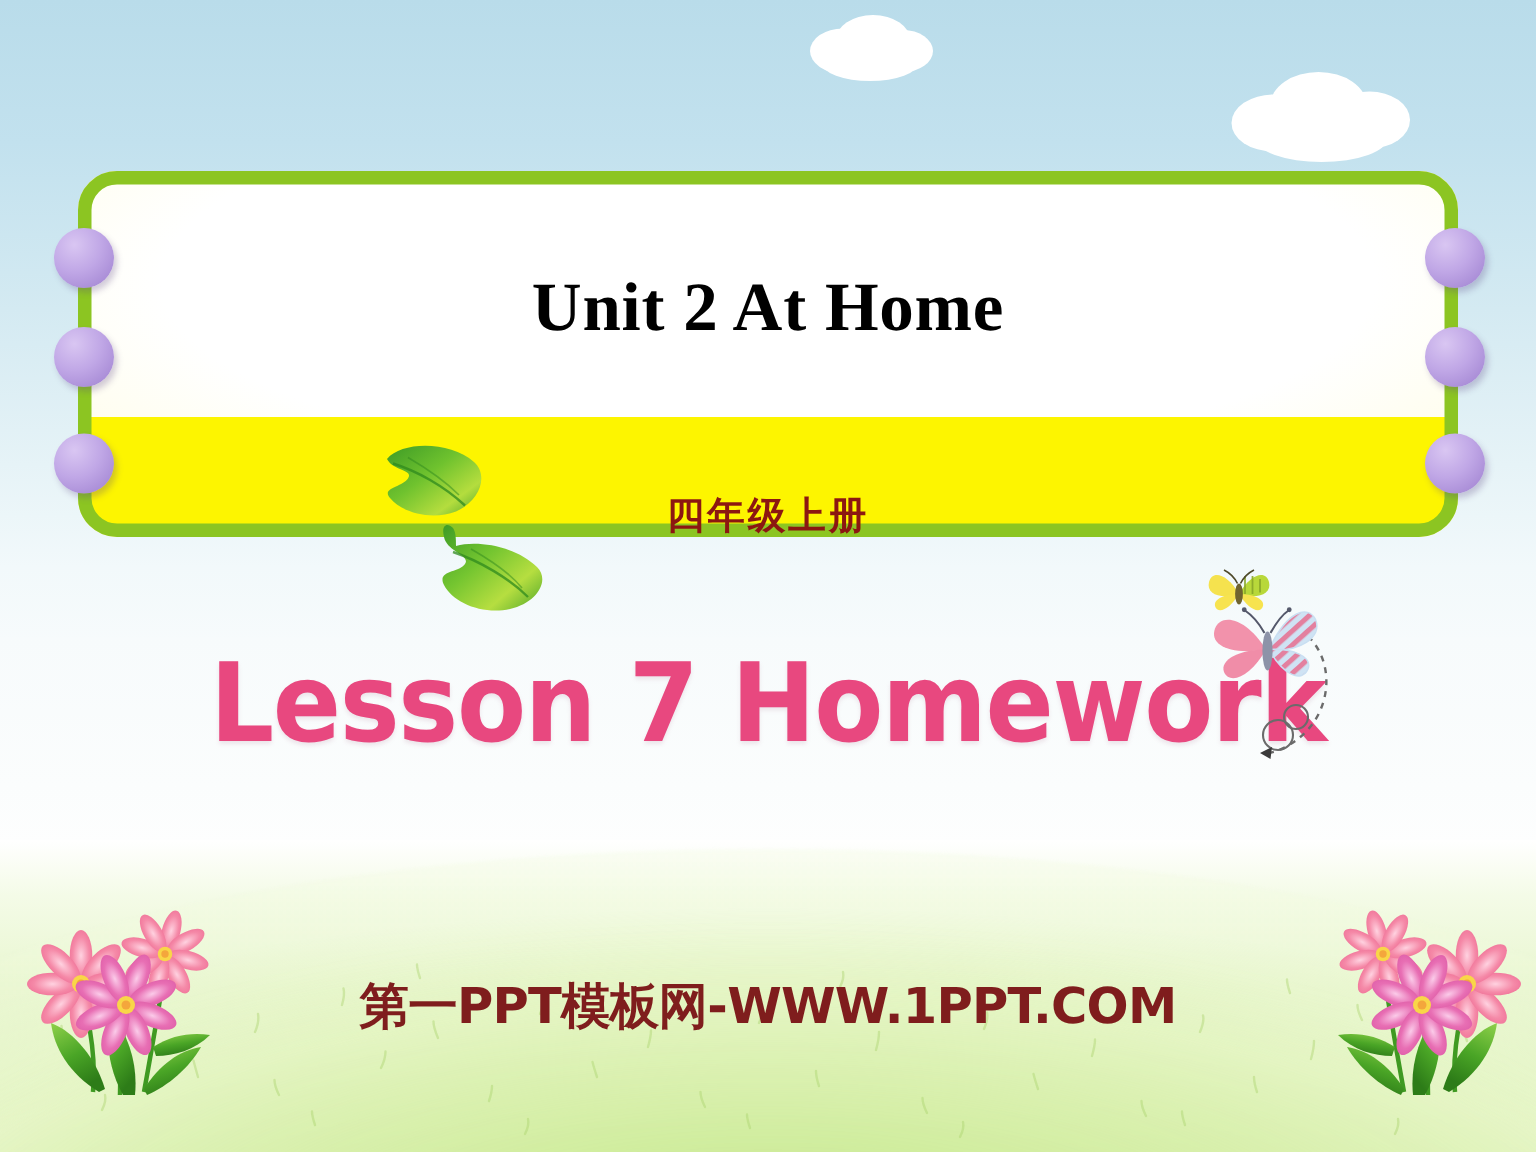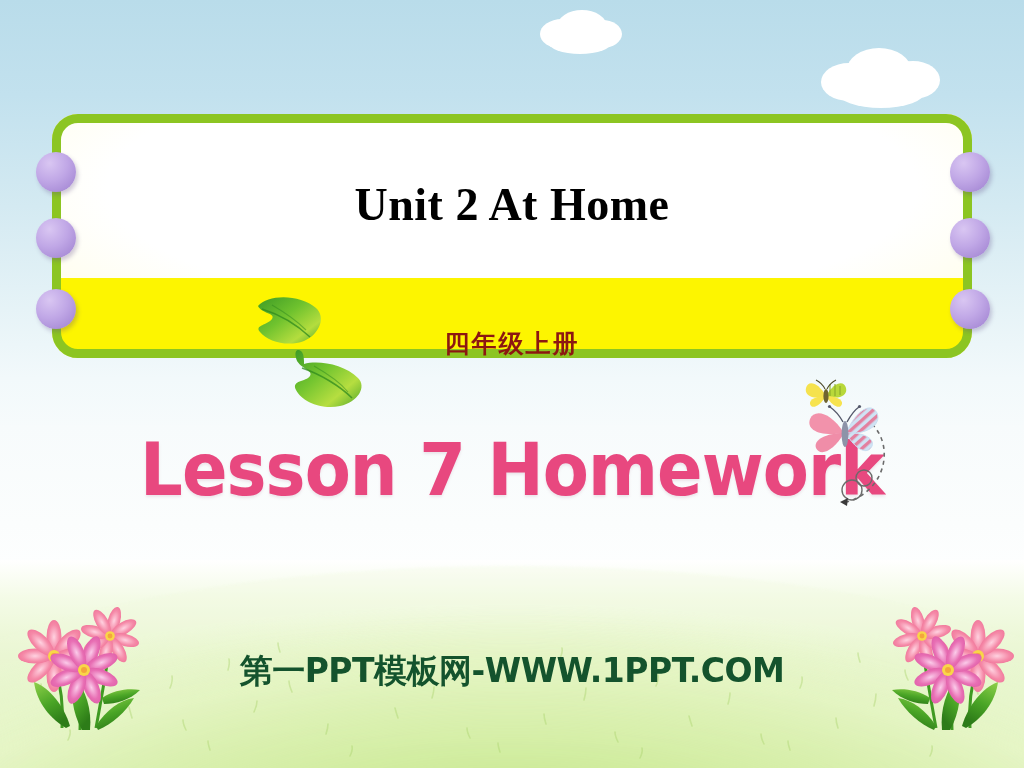--- a/index.html
+++ b/index.html
@@ -164,21 +164,21 @@
     text-shadow: 0 2px 3px rgba(180,120,150,0.18);
   }
   .watermark {
     position: absolute;
     left: 0; top: 649px;
     width: 1024px;
     text-align: center;
     font-family: "DejaVu Sans", "Liberation Sans", sans-serif;
     font-weight: bold;
     font-size: 33px;
-    color: #14532d;
+    color: #7f1d1d;
     letter-spacing: -0.5px;
   }
 
   
   .deco { position: absolute; }
 </style>
 </head>
 <body>
 
 <div id="slide">

